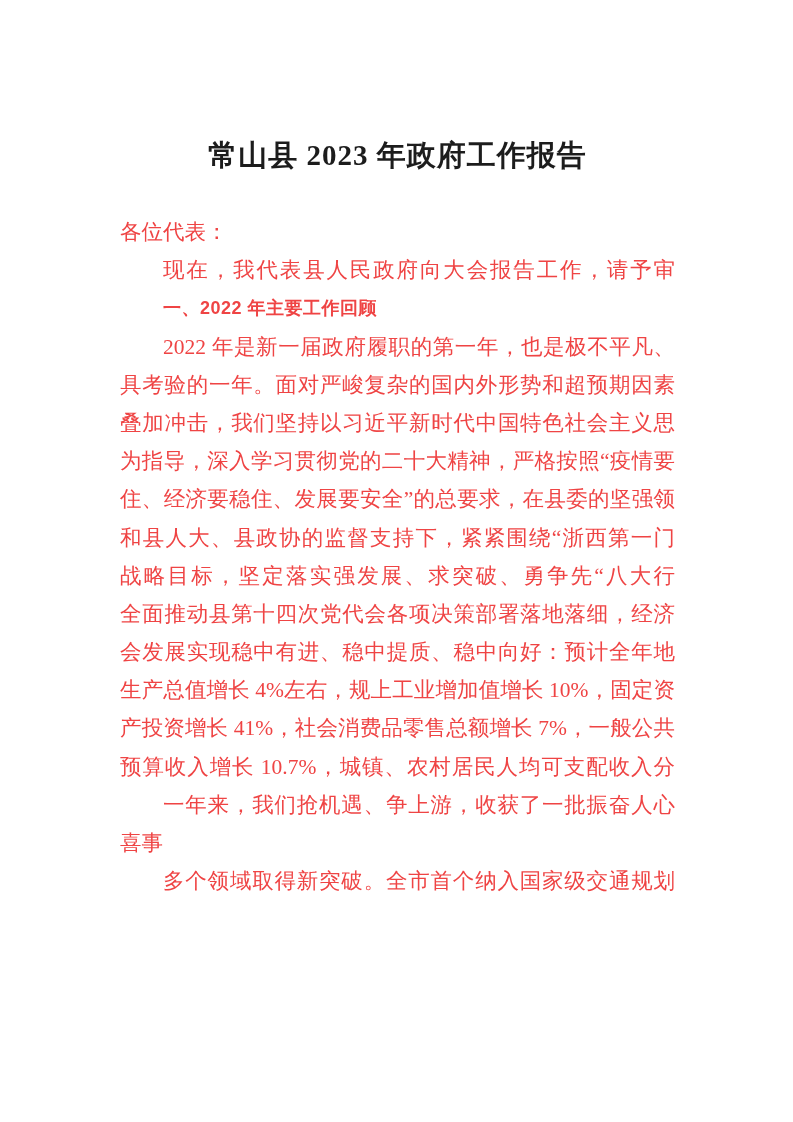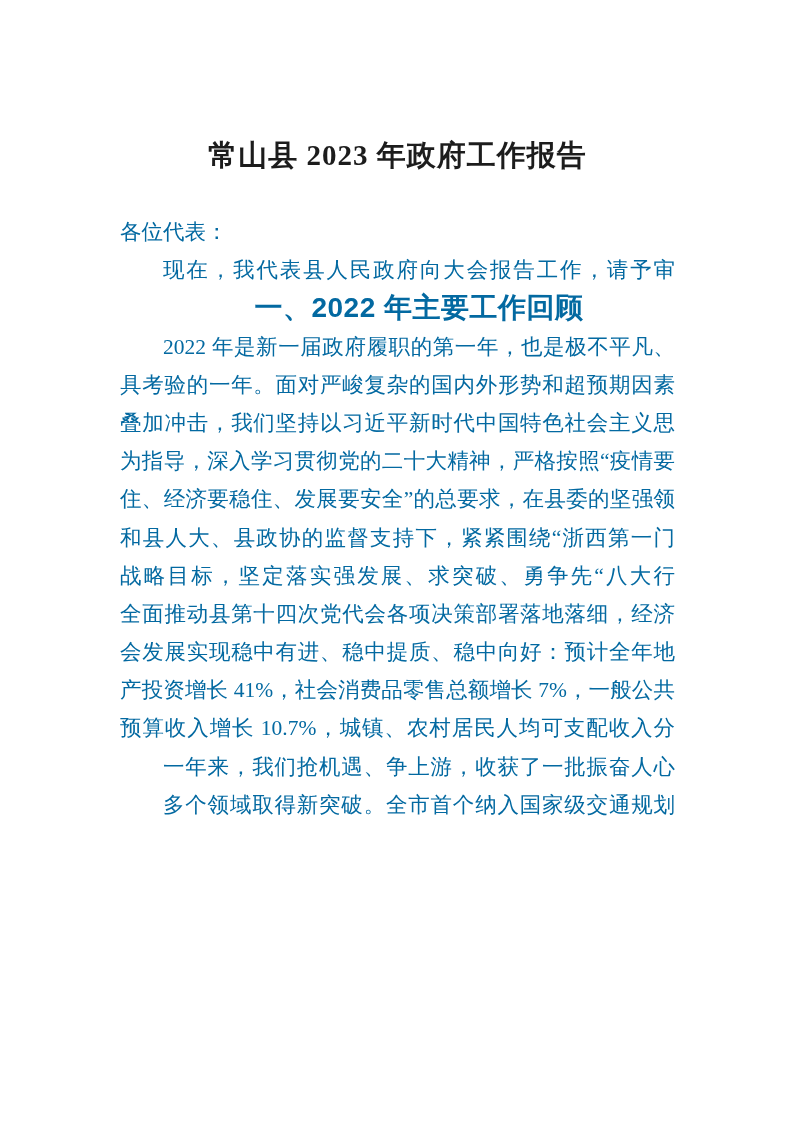--- a/index.html
+++ b/index.html
@@ -36,36 +36,35 @@
     top: 213px;
     width: 555px;
   }
   .ln {
     height: 38.2px;
     line-height: 38.2px;
     font-size: 21.5px;
     text-align: left;
     white-space: normal;
     overflow: hidden;
-    color: #0369a1;
+    color: #ef4444;
   }
   .ln.fill {
     text-align: justify;
     text-align-last: justify;
     text-justify: inter-character;
   }
   .ln.ind {
     text-indent: 43px;
   }
   .ln.heading {
     font-family: "Liberation Sans", "DejaVu Sans", sans-serif;
     font-weight: 700;
-    font-size: 28px;
+    font-size: 18px;
     letter-spacing: 0.5px;
-    text-align: center;
   }
 </style>
 </head>
 <body>
 
 <div class="page">
   <h1 class="title">常山县 2023 年政府工作报告</h1>
 
   <div class="body-block">
     <div class="ln">各位代表：</div>
@@ -73,18 +72,20 @@
     <div class="ln ind heading">一、2022 年主要工作回顾</div>
     <div class="ln ind fill">2022 年是新一届政府履职的第一年，也是极不平凡、极</div>
     <div class="ln fill">具考验的一年。面对严峻复杂的国内外形势和超预期因素的</div>
     <div class="ln fill">叠加冲击，我们坚持以习近平新时代中国特色社会主义思想</div>
     <div class="ln fill">为指导，深入学习贯彻党的二十大精神，严格按照“疫情要防</div>
     <div class="ln fill">住、经济要稳住、发展要安全”的总要求，在县委的坚强领导</div>
     <div class="ln fill">和县人大、县政协的监督支持下，紧紧围绕“浙西第一门户”</div>
     <div class="ln fill">战略目标，坚定落实强发展、求突破、勇争先“八大行动”，</div>
     <div class="ln fill">全面推动县第十四次党代会各项决策部署落地落细，经济社</div>
     <div class="ln fill">会发展实现稳中有进、稳中提质、稳中向好：预计全年地区</div>
+    <div class="ln fill">生产总值增长 4%左右，规上工业增加值增长 10%，固定资</div>
     <div class="ln fill">产投资增长 41%，社会消费品零售总额增长 7%，一般公共</div>
     <div class="ln fill">预算收入增长 10.7%，城镇、农村居民人均可支配收入分别</div>
     <div class="ln ind fill">一年来，我们抢机遇、争上游，收获了一批振奋人心的</div>
+    <div class="ln">喜事</div>
     <div class="ln ind fill">多个领域取得新突破。全市首个纳入国家级交通规划的</div>
   </div>
 </div>
 
 </body></html>

